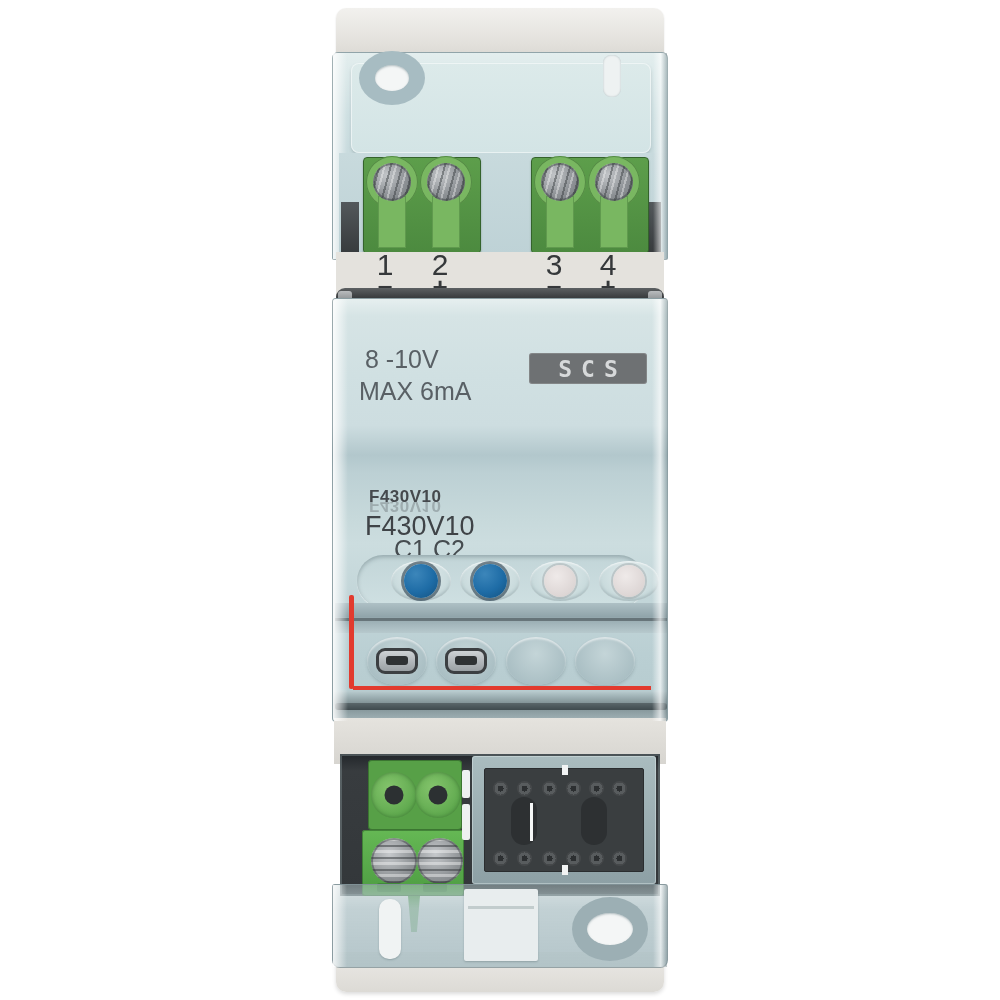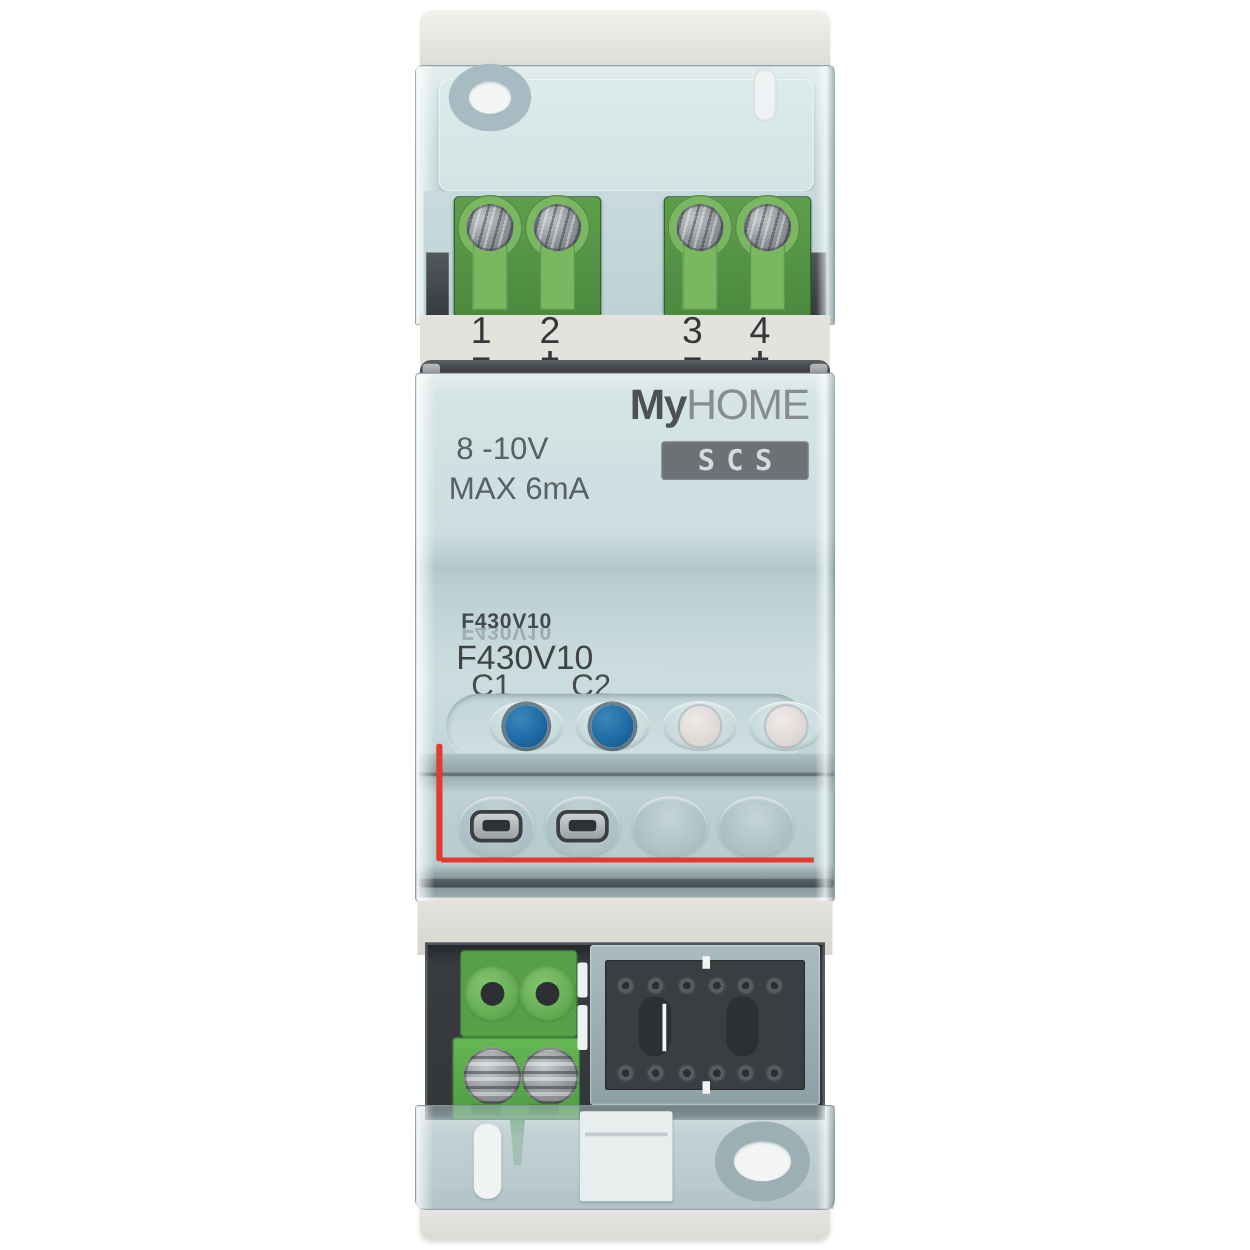--- a/index.html
+++ b/index.html
@@ -82,21 +82,21 @@
     box-shadow:inset 0 0 0 1px rgba(255,255,255,.15);}
   .scs-badge span{color:#d7d9da;font-weight:bold;font-size:23px;letter-spacing:9px;
     text-indent:9px;font-family:"DejaVu Sans Mono",monospace;}
   .spec1{position:absolute;left:32px;top:46px;font-size:25px;color:#596065;}
   .spec2{position:absolute;left:26px;top:78px;font-size:25px;color:#596065;}
   .model-sm{position:absolute;left:36px;top:188px;font-size:17px;font-weight:bold;color:#45494d;letter-spacing:.5px;}
   .model-sm-ref{position:absolute;left:36px;top:203px;font-size:17px;font-weight:bold;color:#45494d;
     letter-spacing:.5px;transform:scaleY(-1);opacity:.3;height:13px;overflow:hidden;}
   .model-lg{position:absolute;left:32px;top:212px;font-size:27px;color:#3f4347;}
   .chan{position:absolute;top:236px;font-size:25px;color:#464c50;}
-  .c1{left:44px;} .c2{left:124px;}
+  .c1{left:61px;} .c2{left:100px;}
 
   .btn-recess{position:absolute;left:24px;top:256px;width:288px;height:52px;border-radius:26px;
     background:linear-gradient(#c2d5d8,#cfe0e2);box-shadow:inset 0 2px 4px rgba(80,100,106,.4),0 1px 1px rgba(255,255,255,.6);}
   .btn-cell{position:absolute;top:6px;width:60px;height:40px;border-radius:50%;
     background:radial-gradient(ellipse at 50% 35%,#e2edee,#c6d8da 75%);
     box-shadow:inset 0 1px 2px rgba(255,255,255,.8),inset 0 -2px 3px rgba(110,130,136,.35);}
   .bc1{left:34px;} .bc2{left:103px;} .bc3{left:173px;} .bc4{left:242px;}
   .push-btn{position:absolute;left:50%;top:50%;transform:translate(-50%,-50%);border-radius:50%;}
   .push-btn.blue{width:34px;height:34px;
     background:radial-gradient(circle at 35% 30%,#3c86ba,#1e6ca6 55%,#14517e);
@@ -233,23 +233,20 @@
       <span class="tpol n3">−</span>
       <span class="tpol n4">+</span>
     </div>
 
     <div class="dark-bar">
       <div class="bar-clip left"></div>
       <div class="bar-clip right"></div>
     </div>
 
     <div class="main-cover">
-      <div class="brand">
-        <span class="b1">My</span><span class="b2">HOME</span>
-      </div>
       <div class="scs-badge">
         <span>SCS</span>
       </div>
       <div class="spec1">8 -10V</div>
       <div class="spec2">MAX 6mA</div>
 
       <div class="model-sm">F430V10</div>
       <div class="model-sm-ref">F430V10</div>
       <div class="model-lg">F430V10</div>
 

